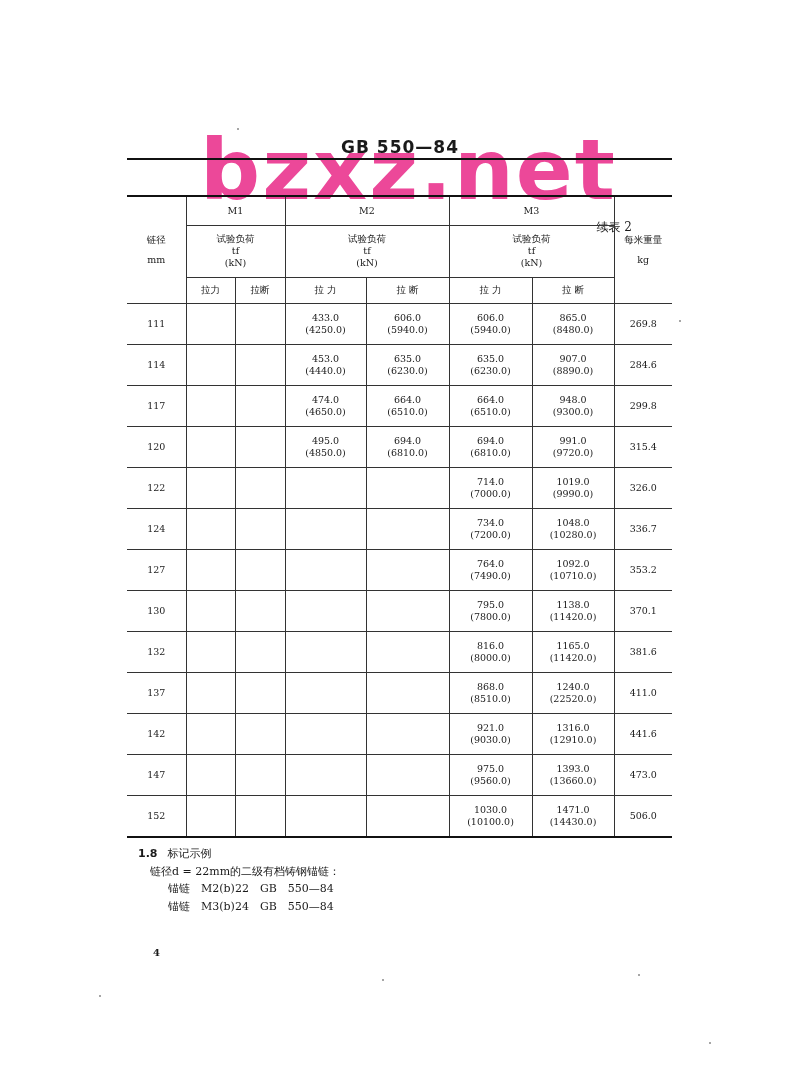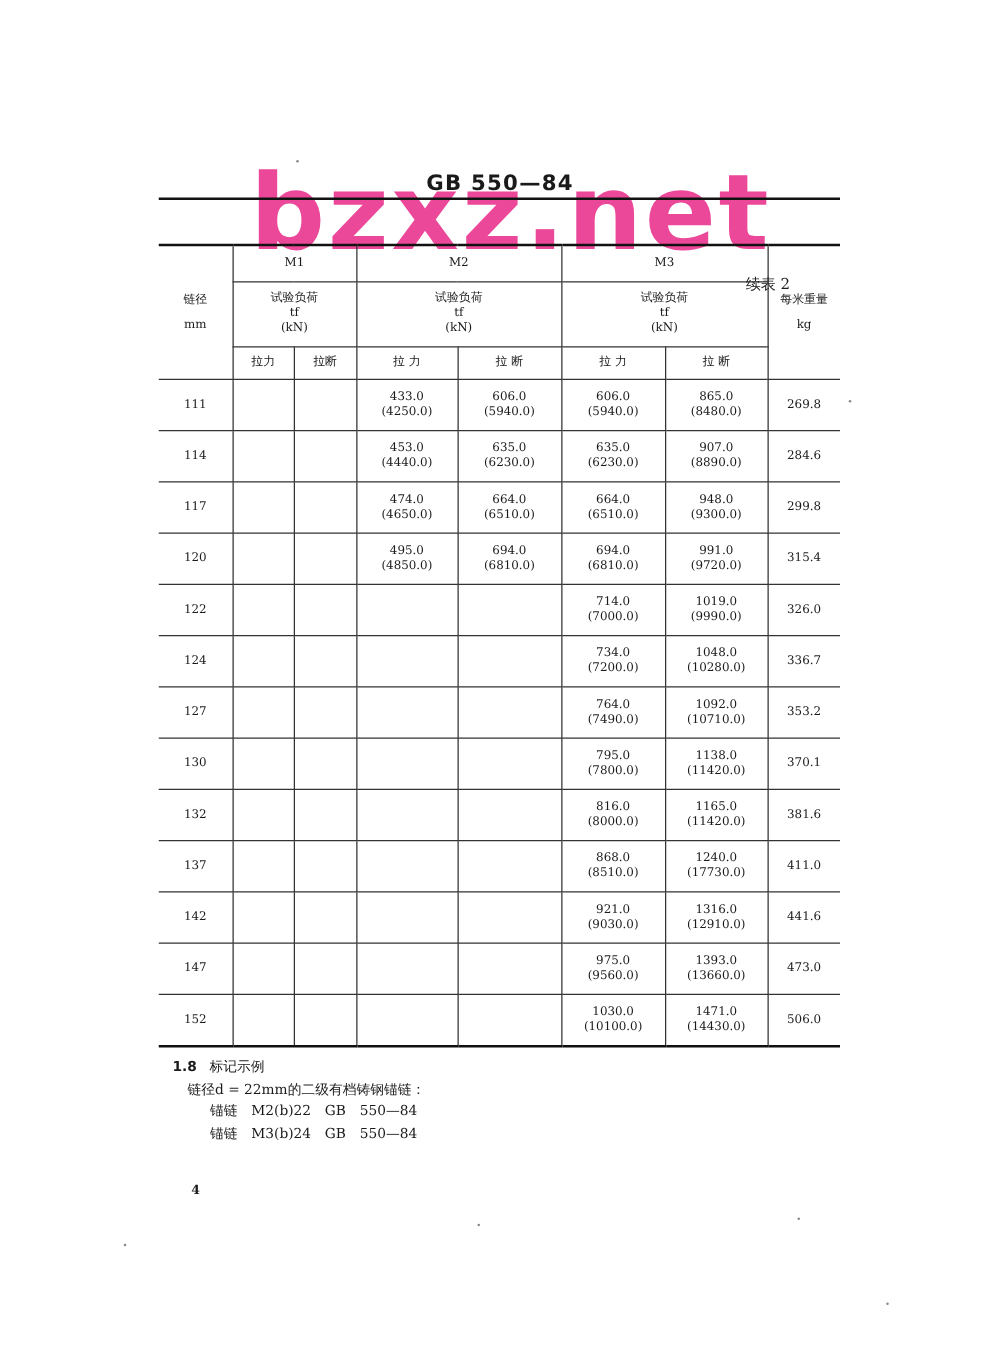--- a/index.html
+++ b/index.html
@@ -396,21 +396,21 @@
         <td>
           <span class="cell-val"></span>
           <span class="cell-val"></span>
         </td>
         <td>
           <span class="cell-val">868.0</span>
           <span class="cell-val">(8510.0)</span>
         </td>
         <td>
           <span class="cell-val">1240.0</span>
-          <span class="cell-val">(17730.0)</span>
+          <span class="cell-val">(22520.0)</span>
         </td>
         <td>
           <span class="cell-val">411.0</span>
         </td>
       </tr>
       <tr class="data">
         <td>
           <span class="cell-val">142</span>
         </td>
         <td>

